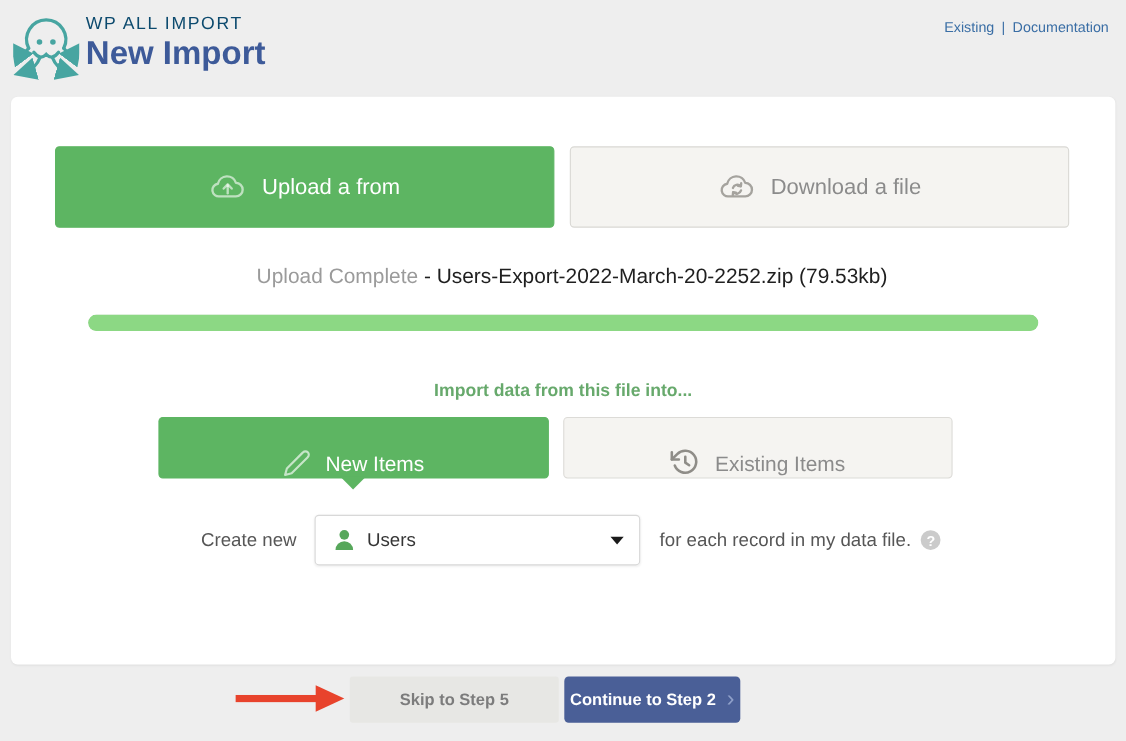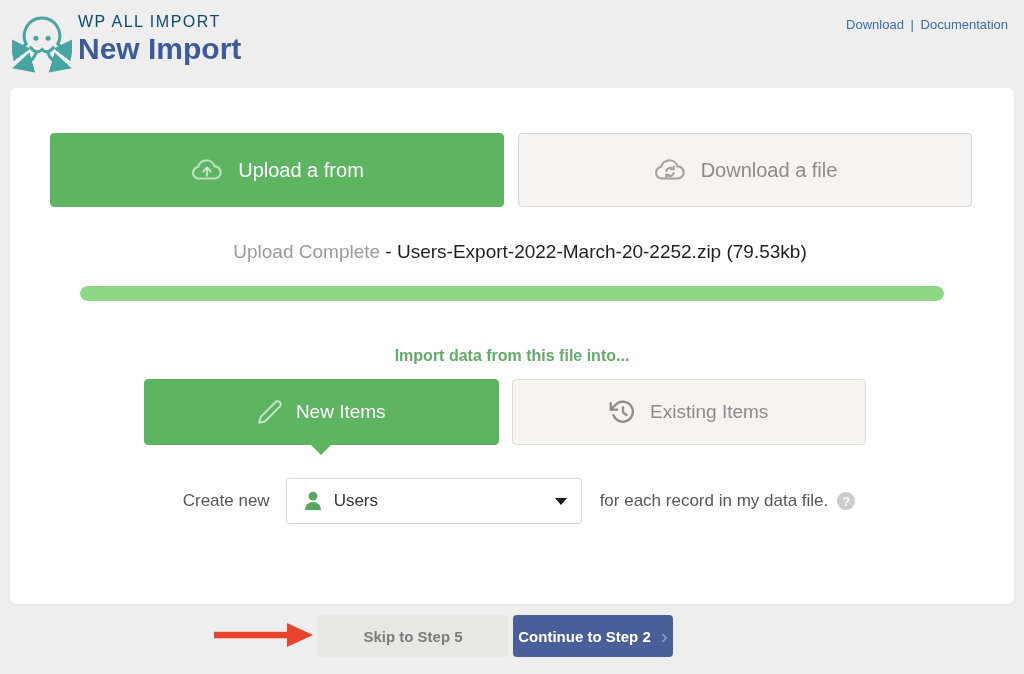--- a/index.html
+++ b/index.html
@@ -49,21 +49,21 @@
   .progress {
     margin:23px 70px 0 70px; height:15px; border-radius:8px; overflow:hidden;
     background:#f3f3f3;
   }
   .progress .fill { height:100%; background:#8cd884; border-radius:8px; }
 
   
   .into-heading { margin-top:46px; text-align:center; font-size:16px; font-weight:bold; color:#67a96c; }
   .into-tabs { display:flex; gap:13px; margin:14px 148px 0 134px; }
   .item-tab {
-    flex:1; height:66px; display:flex; align-items:center; justify-content:center; gap:13px;
+    flex:1; height:56px; display:flex; align-items:flex-end; justify-content:center; gap:13px;
     background:#f5f4f1; border:1px solid #dcdbd7; border-radius:4px;
     font-family:inherit; font-size:19px; font-weight:500; color:#8b8b8b; cursor:pointer;
     position:relative;
   }
   .item-tab .icon { display:flex; color:#8f8d88; }
   .item-tab.active { background:#5db562; border-color:#5db562; color:#ffffff; }
   .item-tab.active .icon { color:rgba(255,255,255,0.65); }
   .item-tab.active::after {
     content:""; position:absolute; left:50%; bottom:-11px; transform:translateX(-50%);
     border-left:12px solid transparent; border-right:12px solid transparent;
@@ -131,21 +131,21 @@
         </g>
         <circle cx="25.5" cy="31" r="2.7" fill="#47a5a1"></circle>
         <circle cx="38.5" cy="31" r="2.7" fill="#47a5a1"></circle>
       </svg>
     </div>
     <div class="brandblock">
       <div class="brand">WP ALL IMPORT</div>
       <h1 class="title">New Import</h1>
     </div>
     <nav class="toplinks">
-      <a>Download</a>
+      <a>Existing</a>
       <span class="sep">|</span>
       <a>Documentation</a>
     </nav>
   </div>
 
   <div class="card">
 
     <div class="tabs-row">
       <button class="src-tab active">
         <span class="icon">

